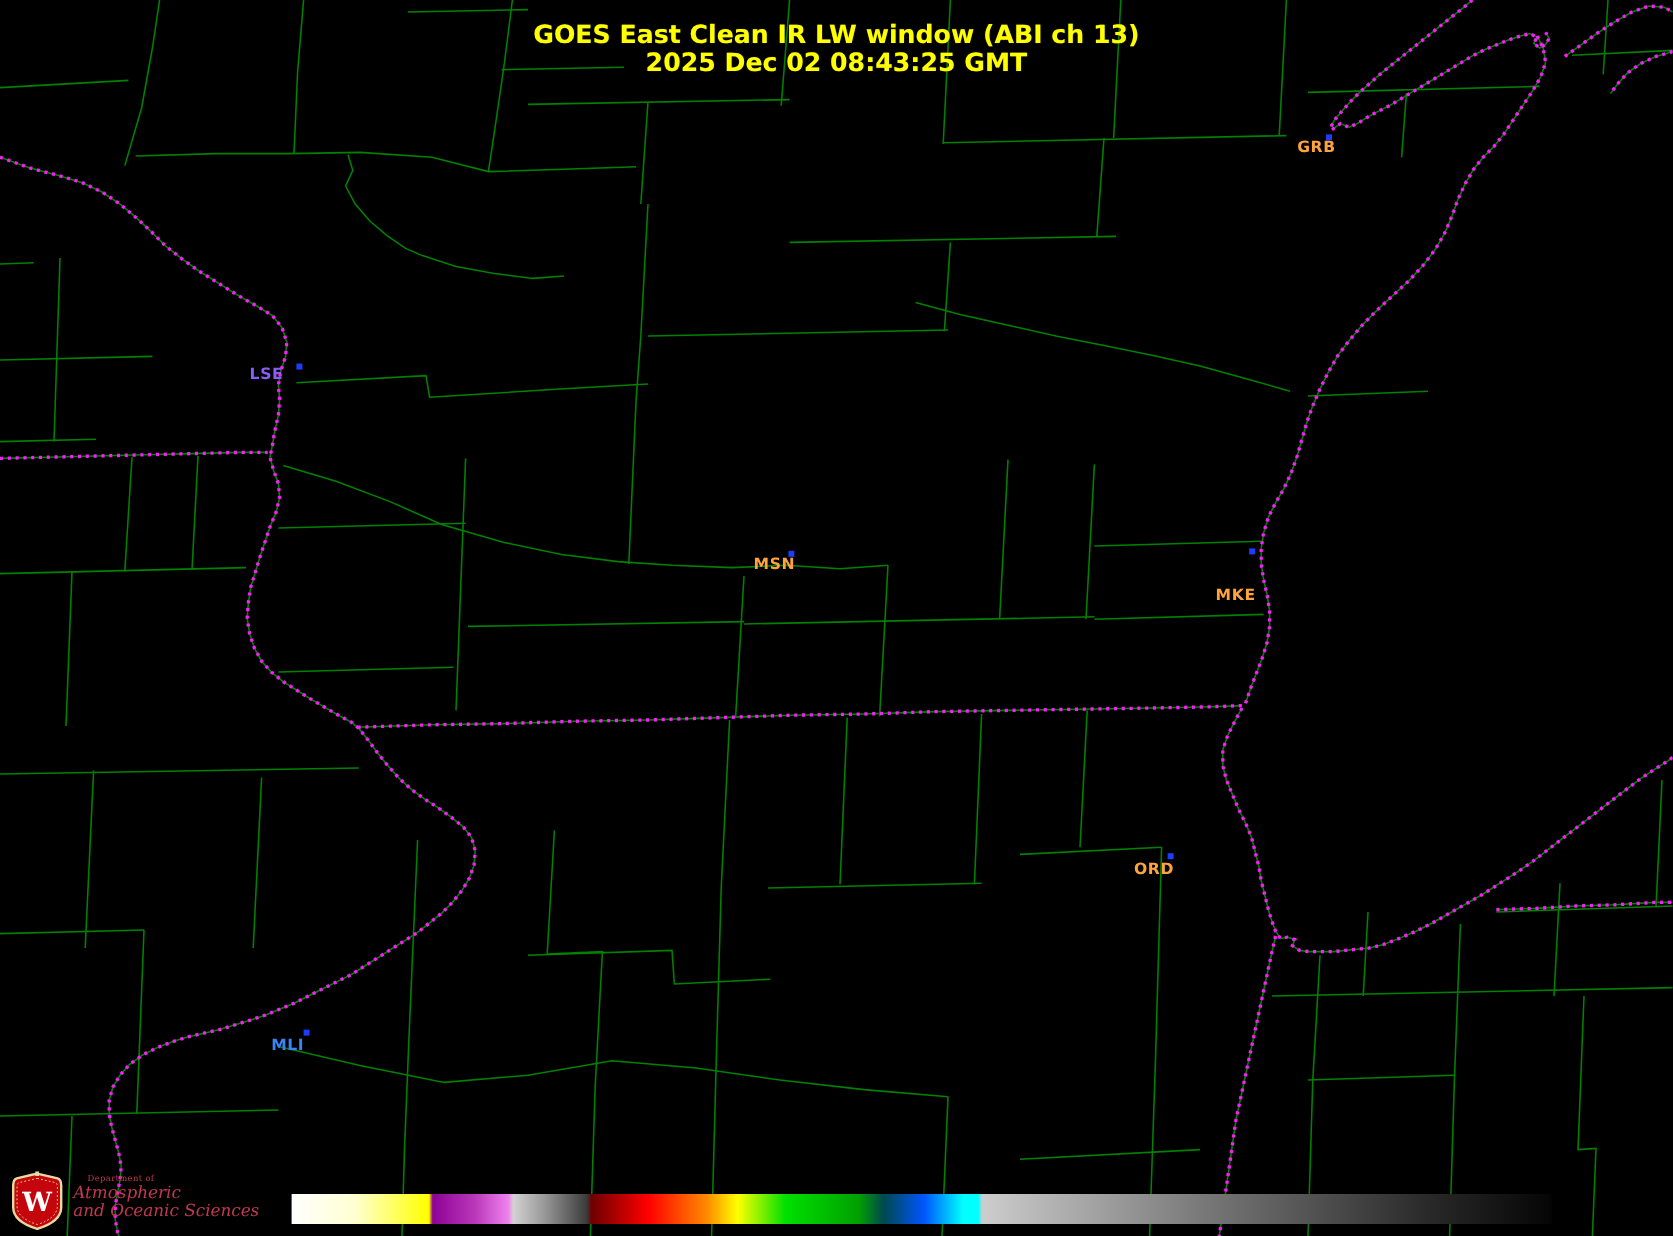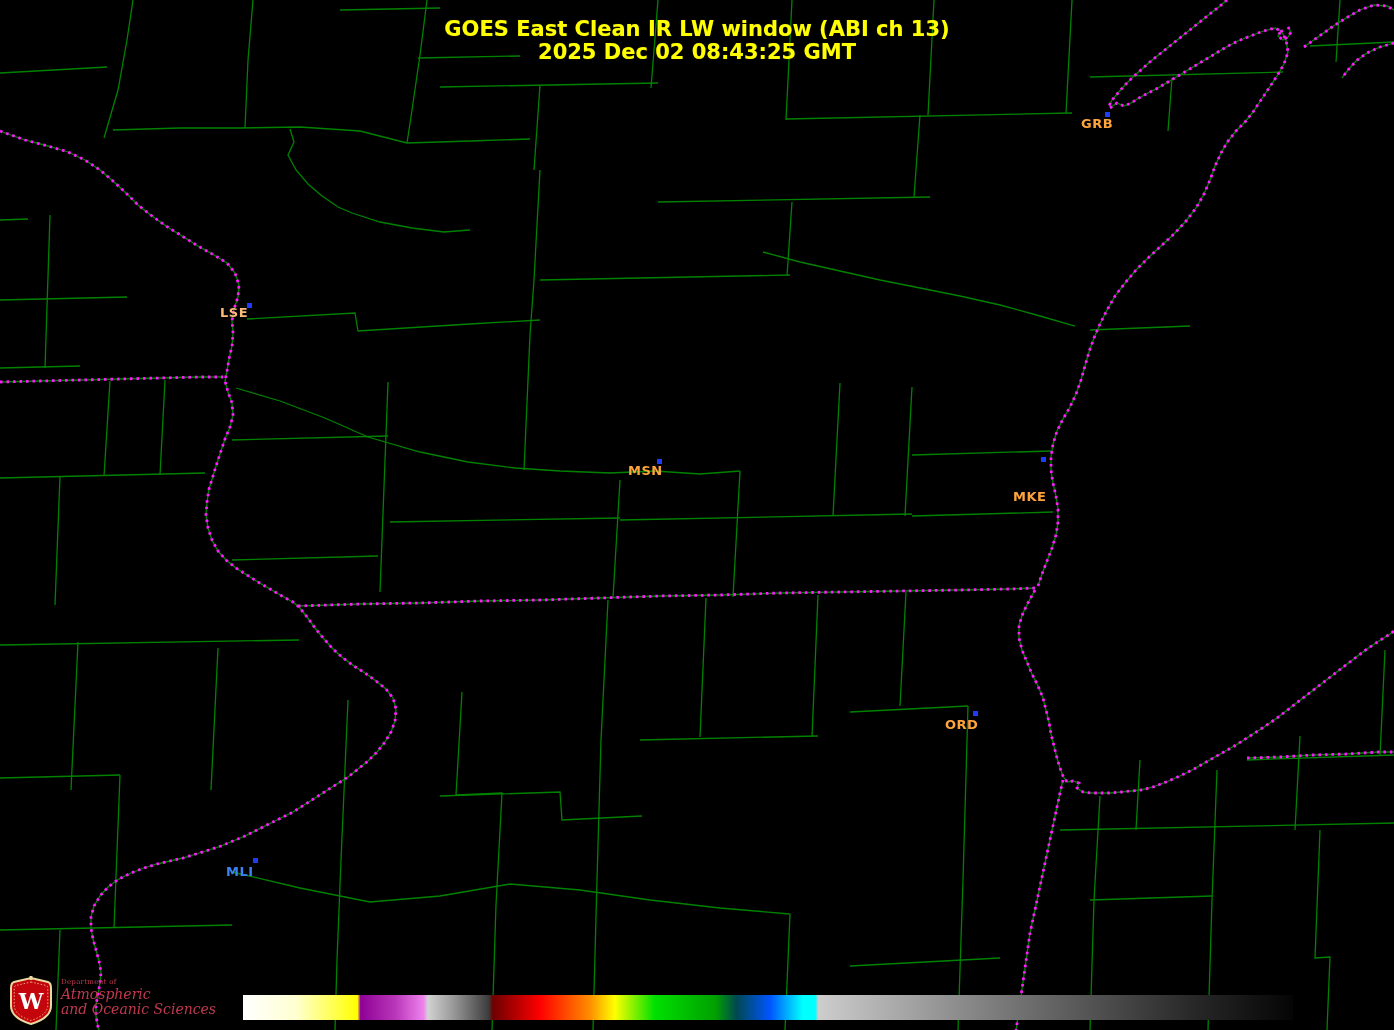--- a/index.html
+++ b/index.html
@@ -10,21 +10,21 @@
                color:#FFFF00;font-weight:bold;font-size:21px;line-height:23px;
                text-shadow:0 0 1px #550;}
   .city-label{position:absolute;color:#FFA43C;font-weight:bold;font-size:13px;
               letter-spacing:0.5px;}
   .city-dot{position:absolute;width:5px;height:5px;background:#1E3CFF;}
   #colorbar{position:absolute;}
   .logo{position:absolute;left:8px;top:976px;display:flex;align-items:flex-start;}
   .crest{width:46px;height:50px;margin-right:7px;}
   .logo-text{color:#C0394F;line-height:15px;padding-top:2px;
              font-family:"DejaVu Serif","Liberation Serif",serif;}
-  .logo-dept{font-size:7px;line-height:9px;letter-spacing:0.3px;}
+  .logo-dept{font-size:7px;line-height:9px;letter-spacing:0.3px;margin-left:12px;}
   .logo-main{font-size:14px;font-weight:500;font-style:italic;}
 </style>
 </head>
 <body>
 
 <div id="stage">
 
   <svg id="mapsvg" width="1394" height="1030" viewBox="0 0 1394 1030">
       <polyline points="0,73 107,67" fill="none" stroke="#008200" stroke-width="1.3"></polyline>
       <polyline points="133,0 127,40 118,90 104,138" fill="none" stroke="#008200" stroke-width="1.3"></polyline>
@@ -129,21 +129,21 @@
 
   <div class="title-block">
     <div>GOES East Clean IR LW window (ABI ch 13)</div>
     <div>2025 Dec 02  08:43:25 GMT</div>
   </div>
 
   <div id="cities">
       <div class="city-dot" style="left: 1105px; top: 112px; background: rgb(30, 60, 255);"></div>
       <div class="city-label" style="left: 1081px; top: 116px; color: rgb(255, 164, 60);">GRB</div>
       <div class="city-dot" style="left: 247px; top: 303px; background: rgb(30, 60, 255);"></div>
-      <div class="city-label" style="left: 220px; top: 305px; color: #fdba74;">LSE</div>
+      <div class="city-label" style="left: 208px; top: 305px; color: #8b5cf6;">LSE</div>
       <div class="city-dot" style="left: 657px; top: 459px; background: rgb(30, 60, 255);"></div>
       <div class="city-label" style="left: 628px; top: 463px; color: rgb(255, 164, 60);">MSN</div>
       <div class="city-dot" style="left: 1041px; top: 457px; background: rgb(30, 60, 255);"></div>
       <div class="city-label" style="left: 1013px; top: 462px; color: rgb(255, 164, 60); margin-top: 27px;">MKE</div>
       <div class="city-dot" style="left: 973px; top: 711px; background: rgb(30, 60, 255);"></div>
       <div class="city-label" style="left: 945px; top: 717px; color: rgb(255, 164, 60);">ORD</div>
       <div class="city-dot" style="left: 253px; top: 858px; background: rgb(30, 60, 255);"></div>
       <div class="city-label" style="left: 226px; top: 864px; color: #3b82f6;">MLI</div>
     </div>
 

